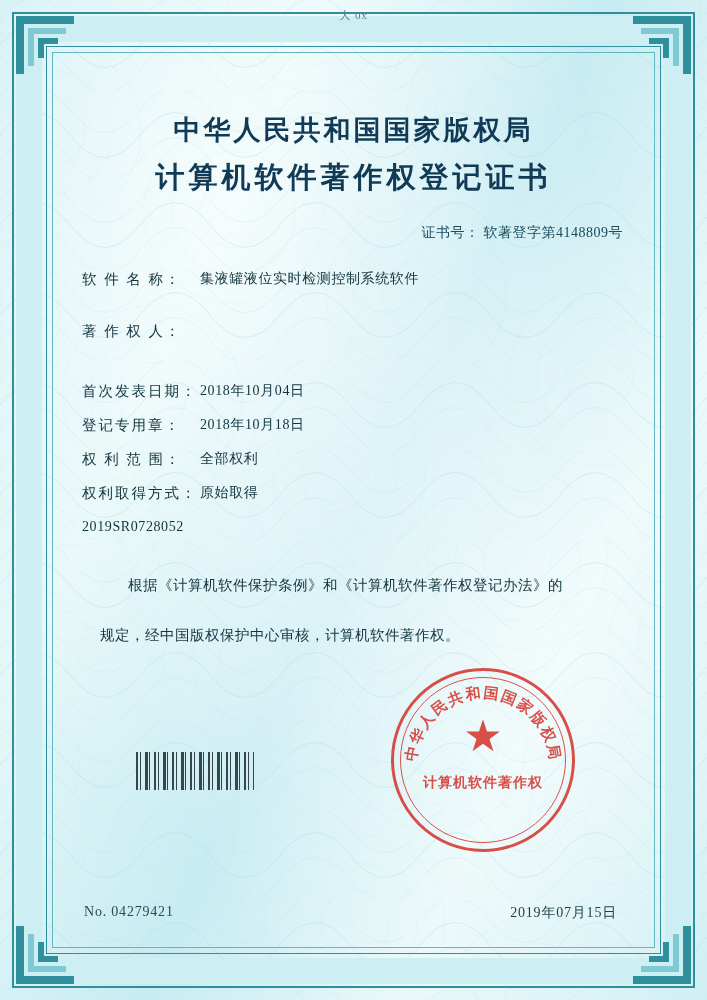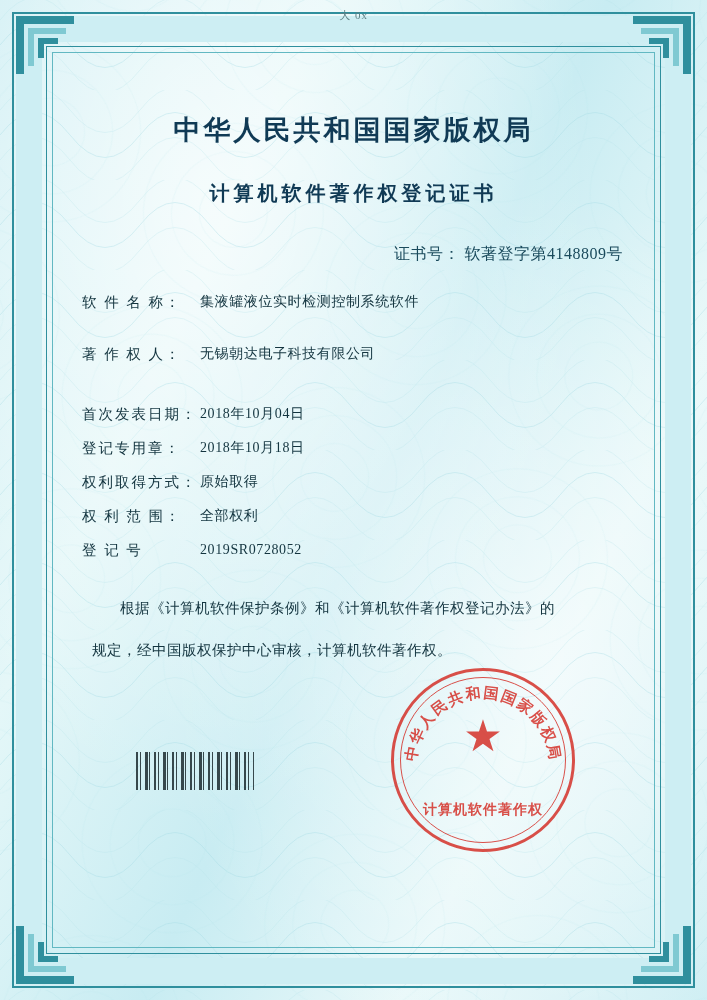--- a/index.html
+++ b/index.html
@@ -101,32 +101,32 @@
     font-family: "DejaVu Serif", serif;
     font-size: 27px;
     font-weight: bold;
     color: #103a55;
     letter-spacing: 3px;
     margin-top: 52px;
   }
   .title-sub {
     text-align: center;
     font-family: "DejaVu Serif", serif;
-    font-size: 20px;
+    font-size: 29px;
     font-weight: bold;
     color: #103a55;
     letter-spacing: 4px;
-    margin-top: 32px;
+    margin-top: 10px;
   }
 
   .cert-no {
     text-align: right;
-    font-size: 16px;
+    font-size: 14px;
     color: #1a4a5c;
-    margin-top: 37px;
+    margin-top: 26px;
     padding-right: 24px;
     letter-spacing: .5px;
   }
 
   .fields {
     margin-top: 22px;
     padding: 0 28px 0 22px;
     color: #13343f;
   }
   .field-row {
@@ -156,21 +156,21 @@
   .gap-md { height: 12px; }
 
   .statement {
     margin-top: 26px;
     padding: 0 30px 0 24px;
     font-size: 14.5px;
     line-height: 34px;
     color: #13343f;
     letter-spacing: .5px;
   }
-  .statement p { margin: 8px; }
+  .statement p { margin: 16px; }
   .statement .indent { text-indent: 28px; }
 
   .barcode {
     position: absolute;
     left: 76px;
     bottom: 150px;
     width: 118px;
     height: 38px;
     background:
       repeating-linear-gradient(90deg,
@@ -221,21 +221,21 @@
   }
   .seal-line1, .seal-line2 {
     position: absolute;
     width: 100%;
     text-align: center;
     font-family: "DejaVu Serif", serif;
     font-weight: bold;
     font-size: 14px;
     letter-spacing: 1px;
   }
-  .seal-line1 { bottom: 30px; }
+  .seal-line1 { bottom: 57px; }
   .seal-line2 { bottom: 24px; }
 
   .footer {
     position: absolute;
     left: 24px;
     right: 30px;
     bottom: 18px;
     display: flex;
     justify-content: space-between;
     font-size: 14px;
@@ -312,47 +312,45 @@
         <div class="field-label">软 件 名 称：</div>
         <div class="field-value">
           <span>集液罐液位实时检测控制系统软件</span>
         </div>
       </div>
 
       <div class="gap-md"></div>
 
       <div class="field-row">
         <div class="field-label">著 作 权 人：</div>
-        <div class="field-value">无锡朝达电子科技有限公司</div>
       </div>
 
       <div class="gap-lg"></div>
 
       <div class="field-row">
         <div class="field-label">首次发表日期：</div>
         <div class="field-value">2018年10月04日</div>
       </div>
 
       <div class="field-row">
         <div class="field-label">登记专用章：</div>
         <div class="field-value">2018年10月18日</div>
       </div>
 
       <div class="field-row">
+        <div class="field-label">权 利 范 围：</div>
+        <div class="field-value">全部权利</div>
+      </div>
+
+      <div class="field-row">
         <div class="field-label">权利取得方式：</div>
         <div class="field-value">原始取得</div>
       </div>
 
       <div class="field-row">
-        <div class="field-label">权 利 范 围：</div>
-        <div class="field-value">全部权利</div>
-      </div>
-
-      <div class="field-row">
-        <div class="field-label">登 记 号</div>
         <div class="field-value">2019SR0728052</div>
       </div>
 
     </div>
 
     <div class="statement">
       <p class="indent">根据《计算机软件保护条例》和《计算机软件著作权登记办法》的</p>
       <p>规定，经中国版权保护中心审核，计算机软件著作权。</p>
     </div>
 
@@ -365,15 +363,19 @@
           <path id="sealArcPath" d="M 22 94 A 67 67 0 0 1 156 94"></path>
         </defs>
         <text>
           <textPath href="#sealArcPath" startOffset="50%" text-anchor="middle">中华人民共和国国家版权局</textPath>
         </text>
       </svg>
       <div class="seal-star">★</div>
       <div class="seal-line1">计算机软件著作权</div>
     </div>
 
+    <div class="footer">
+      <div class="no">No. 04279421</div>
+      <div class="date">2019年07月15日</div>
+    </div>
 
   </div>
 </div>
 
 </body></html>

